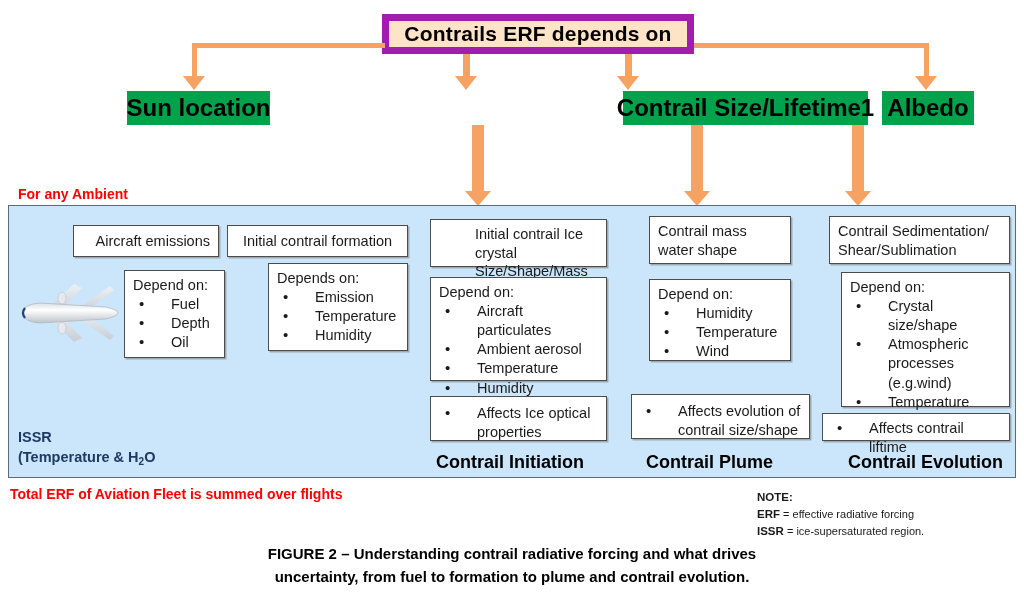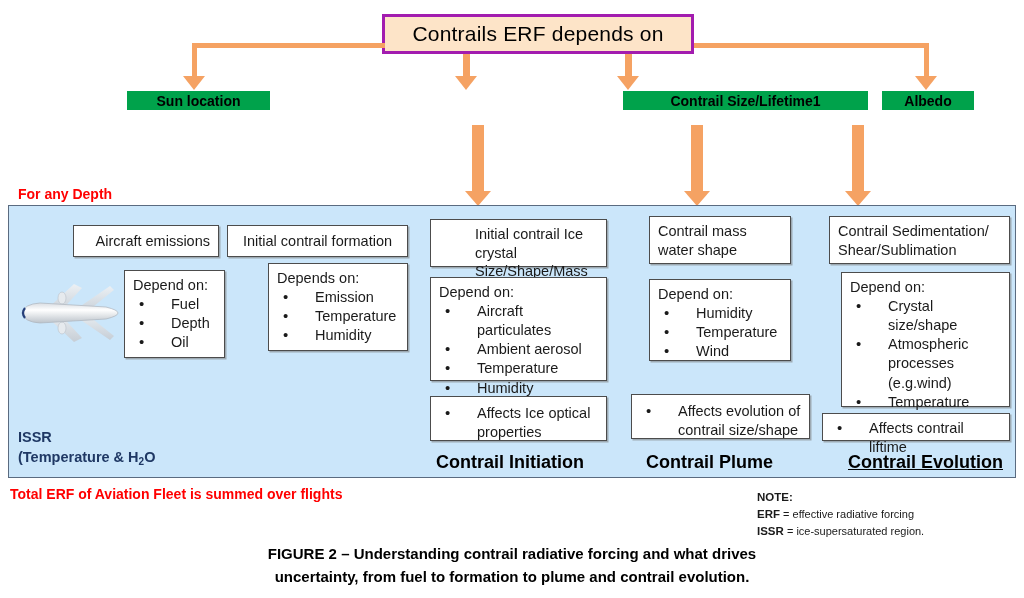--- a/index.html
+++ b/index.html
@@ -10,46 +10,46 @@
     position: relative;
     overflow: hidden;
   }
   .stage { position: absolute; inset: 0; }
 
   
   .root-box {
     position: absolute;
     left: 382px; top: 14px; width: 312px; height: 40px;
     background: #fde4c8;
-    border: 3px solid #a21caf;
+    border: 7px solid #a21caf;
     display: flex; align-items: center; justify-content: center;
-    font-size: 21px; font-weight: normal; color: #000;
+    font-size: 21px; font-weight: bold; color: #000;
     letter-spacing: .2px;
   }
 
   
   .oline { position: absolute; background: #f5a263; }
   .arrow-head {
     position: absolute; width: 0; height: 0;
     border-left: 11px solid transparent;
     border-right: 11px solid transparent;
     border-top: 14px solid #f5a263;
   }
   .arrow-head.thick {
     border-left: 13px solid transparent;
     border-right: 13px solid transparent;
     border-top: 15px solid #f5a263;
   }
 
   
   .green-box {
-    position: absolute; height: 19px;
+    position: absolute; height: 34px;
     background: #00a24b;
     display: flex; align-items: center; justify-content: center;
-    font-size: 14px; font-weight: bold; color: #000;
+    font-size: 24px; font-weight: bold; color: #000;
     white-space: nowrap;
   }
 
   
   .blue-panel {
     position: absolute;
     left: 8px; top: 205px; width: 1008px; height: 273px;
     background: #cbe6fa;
     border: 1px solid #5a6b80;
   }
@@ -154,21 +154,21 @@
   <div class="oline" style="left:472px; top:125px; width:12px; height:72px;"></div>
   <div class="arrow-head thick" style="left:465px; top:191px;"></div>
 
   <div class="oline" style="left:691px; top:125px; width:12px; height:72px;"></div>
   <div class="arrow-head thick" style="left:684px; top:191px;"></div>
 
   <div class="oline" style="left:852px; top:125px; width:12px; height:72px;"></div>
   <div class="arrow-head thick" style="left:845px; top:191px;"></div>
 
   <div class="red-label" style="left:18px; top:186px;">
-    <span>For any Depth</span>
+    <span>For any Ambient</span>
   </div>
 
   <div class="blue-panel"></div>
 
   <svg class="plane" viewBox="0 0 108 62">
     <defs>
       <linearGradient id="fus" x1="0" y1="0" x2="0" y2="1">
         <stop offset="0%" stop-color="#d9dde2"></stop>
         <stop offset="35%" stop-color="#ffffff"></stop>
         <stop offset="100%" stop-color="#bcc3ca"></stop>
@@ -283,21 +283,21 @@
       <li>Wind</li>
     </ul>
   </div>
 
   <div class="wbox" style="left:822px; top:413px; width:188px; height:28px; ">
     <ul class="blist">
       <li>Affects contrail liftime</li>
     </ul>
   </div>
 
-  <div class="col-caption" style="left:848px; top:452px;text-decoration:underline;">
+  <div class="col-caption" style="left:848px; top:452px;">
     <span>Contrail Evolution</span>
   </div>
 
   <div class="issr" style="left:18px; top:428px;">
     <div>ISSR</div>
     <div><span>(Temperature &amp; H</span><sub>2</sub><span>O</span></div>
   </div>
 
   <div class="red-label" style="left:10px; top:486px;">
     <span>Total ERF of Aviation Fleet is summed over flights</span>

